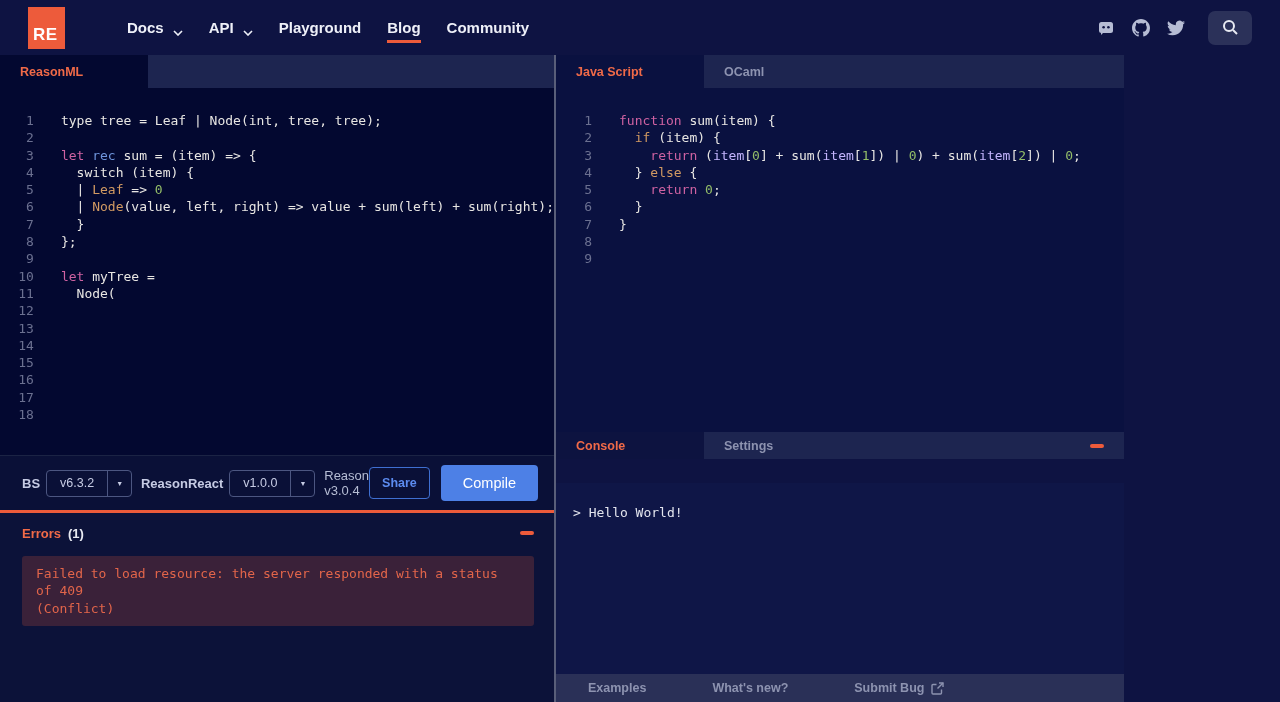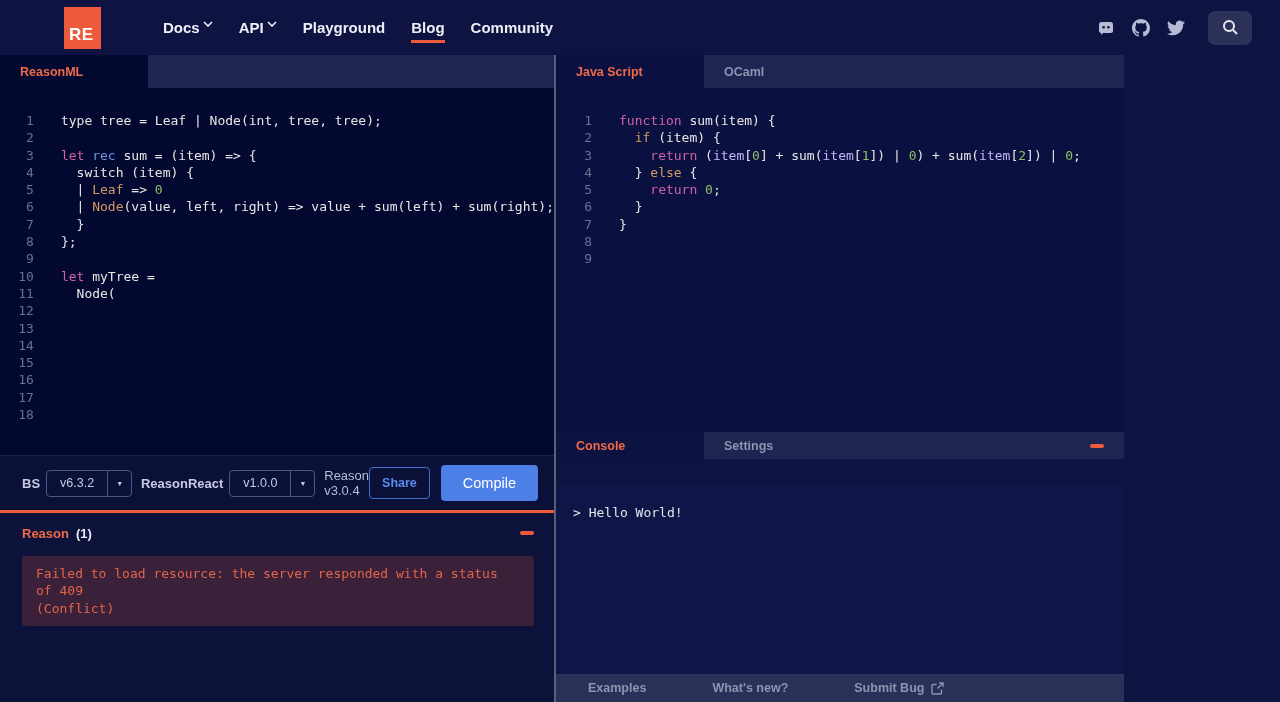--- a/index.html
+++ b/index.html
@@ -1,24 +1,24 @@
 <!DOCTYPE html>
 <html><head>
 <meta charset="utf-8">
 <style>
   * { margin:0; padding:0; box-sizing:border-box; }
   html,body { width:1280px; height:702px; overflow:hidden; }
   body { font-family:"Liberation Sans", sans-serif; background:#0e1342; color:#eef0f8; }
 
   
-  .nav { height:55px; display:flex; align-items:center; padding:0 28px; background:#0e1342;margin-left:36px; }
+  .nav { height:55px; display:flex; align-items:center; padding:0 28px; background:#0e1342; }
   .logo { width:37px; height:42px; background:#ed5b3b; display:flex; align-items:flex-end; padding:0 0 4px 5px; }
   .logo span { color:#fff; font-weight:bold; font-size:17px; letter-spacing:0.5px; }
   .nav-items { display:flex; align-items:center; gap:26px; margin-left:62px; }
-  .nav-item { display:flex; align-items:flex-start; gap:3px; font-size:15px; font-weight:600; color:#eef0f8; cursor:pointer; padding:6px 0 4px; border-bottom:3px solid transparent; }
+  .nav-item { display:flex; align-items:flex-end; gap:9px; font-size:15px; font-weight:600; color:#eef0f8; cursor:pointer; padding:6px 0 4px; border-bottom:3px solid transparent; }
   .nav-item.active { border-bottom:3px solid #ed5b3b; }
   .chev { width:10px; height:6px; margin-top:2px; }
   .nav-right { margin-left:auto; display:flex; align-items:center; gap:17px; }
   .nav-icon { width:18px; height:18px; cursor:pointer; }
   .search-btn { width:44px; height:34px; margin-left:6px; background:#2b3159; border-radius:7px; display:flex; align-items:center; justify-content:center; cursor:pointer; }
 
   
   .main { display:flex; height:647px; }
   .left-panel { width:554px; display:flex; flex-direction:column; }
   .divider { width:2px; background:#595e79; cursor:col-resize; }
@@ -184,21 +184,21 @@
         <span class="arrow">▼</span>
       </div>
       <div class="gap24"></div>
       <span class="reason-ver">Reason v3.0.4</span>
       <button class="share-btn">Share</button>
       <button class="compile-btn">Compile</button>
     </div>
 
     <div class="errors-section">
       <div class="errors-header">
-        <span class="errors-title">Reason</span>
+        <span class="errors-title">Errors</span>
         <span class="errors-count">(1)</span>
         <div class="minus"></div>
       </div>
       <div class="error-box">
         <div>Failed to load resource: the server responded with a status of 409</div>
         <div>(Conflict)</div>
       </div>
     </div>
   </div>
 

